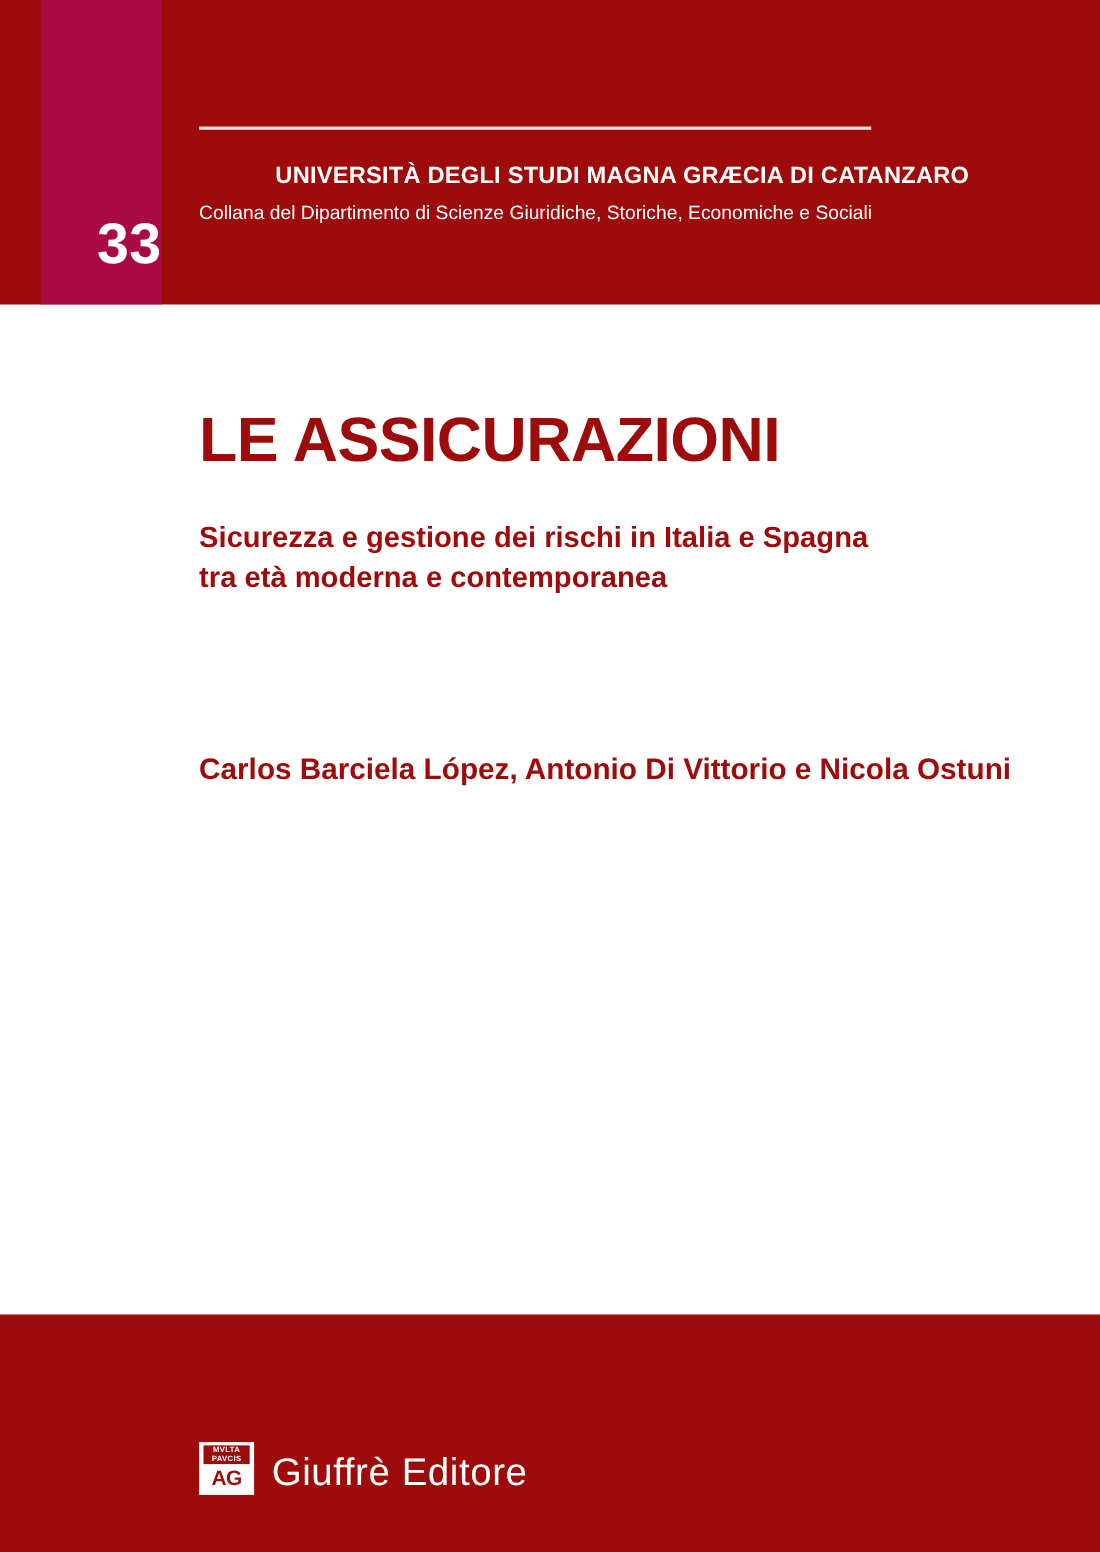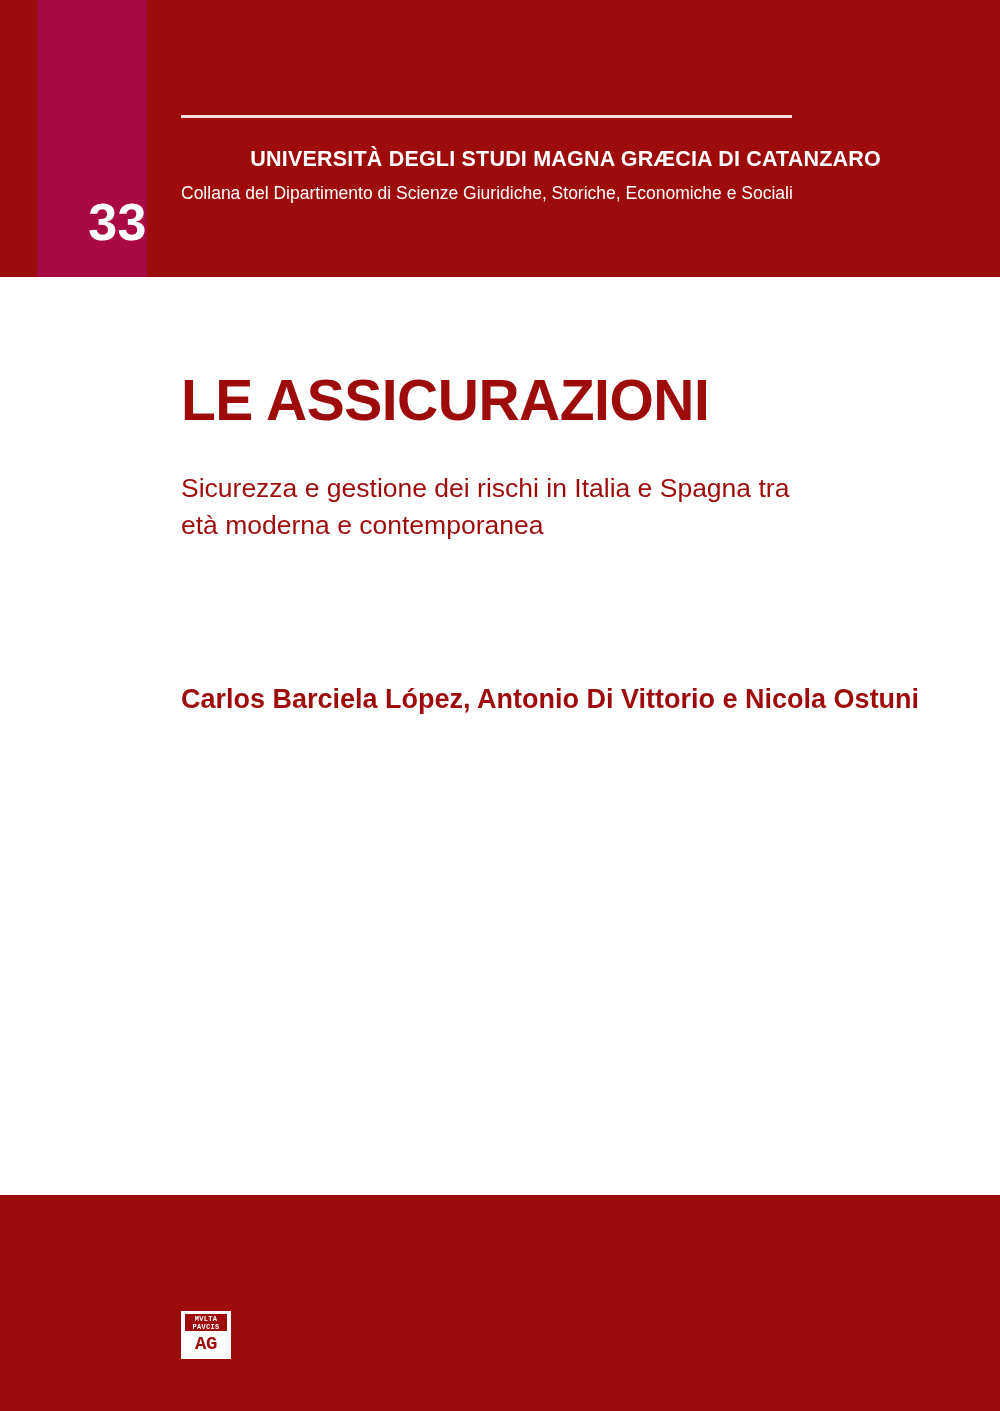--- a/index.html
+++ b/index.html
@@ -103,21 +103,21 @@
     letter-spacing: -0.5px;
     line-height: 64px;
   }
   .subtitle {
     position: absolute;
     left: 181px;
     top: 470px;
     width: 640px;
     color: #9d0b0b;
     font-size: 26.5px;
-    font-weight: normal;
+    font-weight: bold;
     line-height: 37px;
   }
   .editors-label {
     position: absolute;
     left: 181px;
     top: 649px;
     width: 400px;
     color: #9d0b0b;
     font-size: 21px;
     font-weight: normal;
@@ -146,21 +146,20 @@
   }
 
   
   .publisher {
     position: absolute;
     left: 181px;
     top: 1311px;
     height: 48px;
     display: flex;
     align-items: flex-end;
-    font-family: Liberation Mono, monospace;
   }
   .logo-mark {
     width: 50px;
     height: 48px;
     background: #ffffff;
     position: relative;
     flex: 0 0 auto;
   }
   .logo-mark .lm-top {
     position: absolute;
@@ -227,15 +226,16 @@
   <div class="bottom-band"></div>
 
   <div class="publisher">
     <div class="logo-mark">
       <div class="lm-top">
         <span>MVLTA</span><br>
         <span>PAVCIS</span>
       </div>
       <div class="lm-ag">AG</div>
     </div>
+    <div class="publisher-name">Giuffrè Editore</div>
   </div>
 
 </div>
 
 </body></html>

